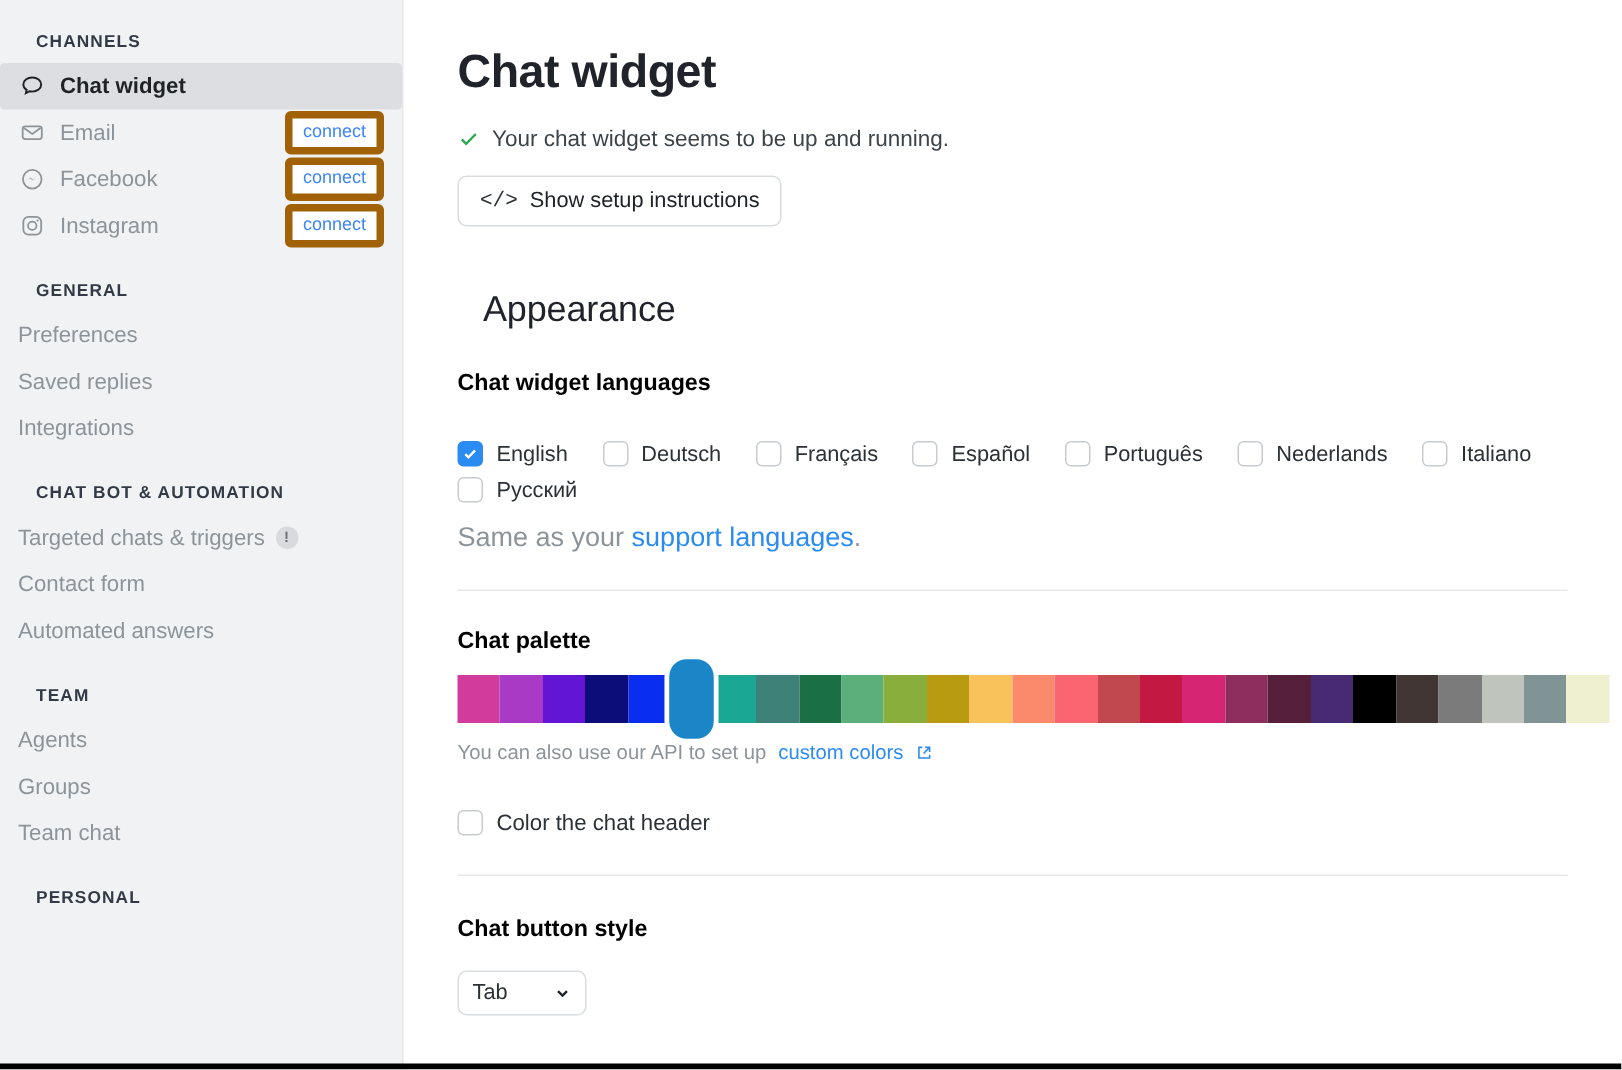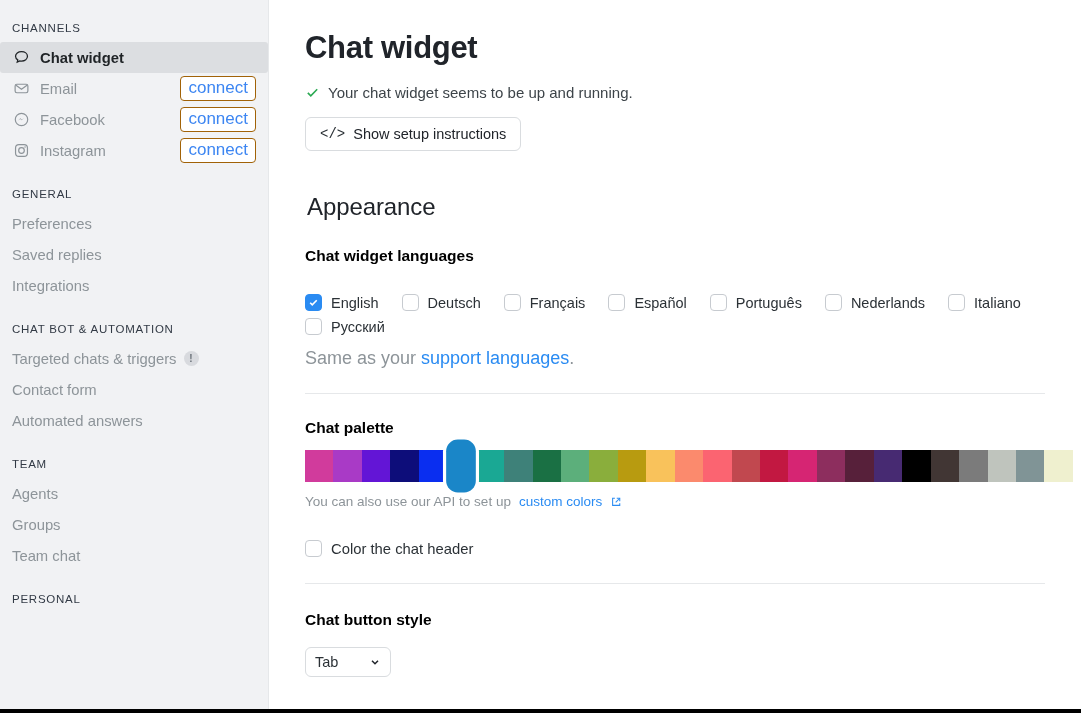--- a/index.html
+++ b/index.html
@@ -27,24 +27,24 @@
     text-align: center;
     font-size: 16px;
     font-weight: 700;
     color: #1f2326;
     padding-top: 13px;
     letter-spacing: 0.1px;
   }
   .nav-group { margin-top: 0; }
   .group-label {
     font-size: 11.5px;
-    font-weight: 400;
+    font-weight: 700;
     letter-spacing: 0.75px;
     color: #323a45;
-    padding: 0 0 0 12px;
+    padding: 0 0 0 24px;
     text-transform: uppercase;
   }
   .nav-item {
     display: flex;
     align-items: center;
     height: 31px;
     padding: 0 12px;
     font-size: 14.8px;
     color: #8d9499;
     position: relative;
@@ -65,24 +65,24 @@
     background: #dcdee1;
     color: #1f2326;
     font-weight: 700;
     border-radius: 3px;
     margin: 0 0 0 0;
   }
   .nav-item.active .ico { color: #1f2326; }
   .nav-item.no-icon { padding-left: 12px; }
   .connect-btn {
     margin-left: auto;
-    border: 1px solid #a16207;
+    border: 5px solid #a16207;
     color: #3d86f2;
     background: #ffffff;
-    font-size: 17px;
+    font-size: 12px;
     border-radius: 4px;
     padding: 2px 7px 3px 7px;
     line-height: 1.1;
     cursor: pointer;
     font-family: inherit;
   }
   .warn-badge {
     display: inline-flex;
     align-items: center;
     justify-content: center;
@@ -140,21 +140,21 @@
     font-family: inherit;
     padding: 8px 14px;
     cursor: pointer;
   }
   .code-ico { color: #2b3136; font-size: 14px; font-family: "Liberation Mono", monospace; }
 
   h2.section-title {
     font-size: 24px;
     font-weight: 400;
     color: #20242a;
-    margin: 42px 0 0 2px;
+    margin: 42px 0 0 17px;
     letter-spacing: -0.1px;
   }
   h3.sub-title {
     font-size: 15.5px;
     font-weight: 700;
     color: #000000;
     margin: 26px 0 0 0;
   }
   .lang-grid {
     display: flex;

